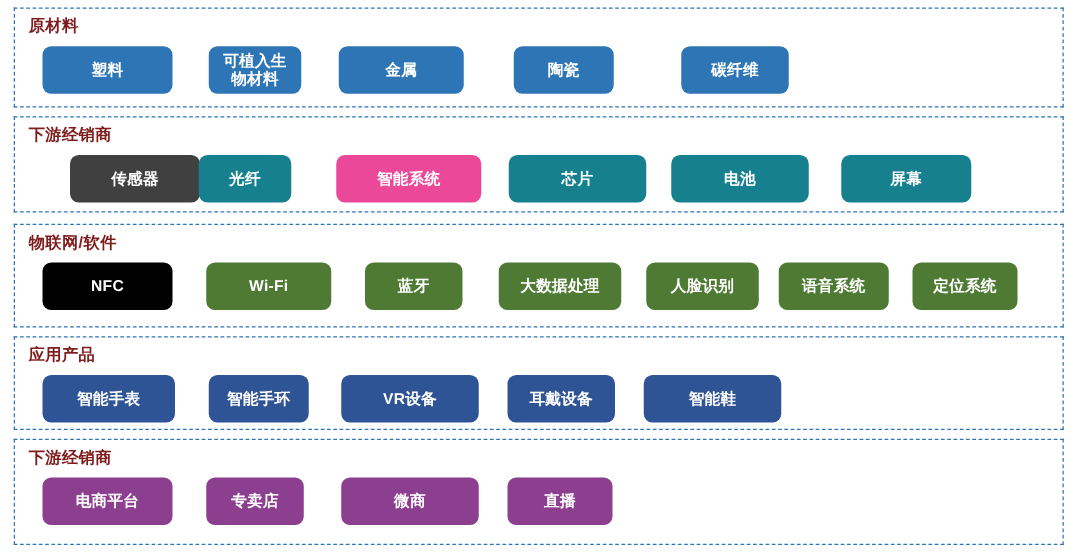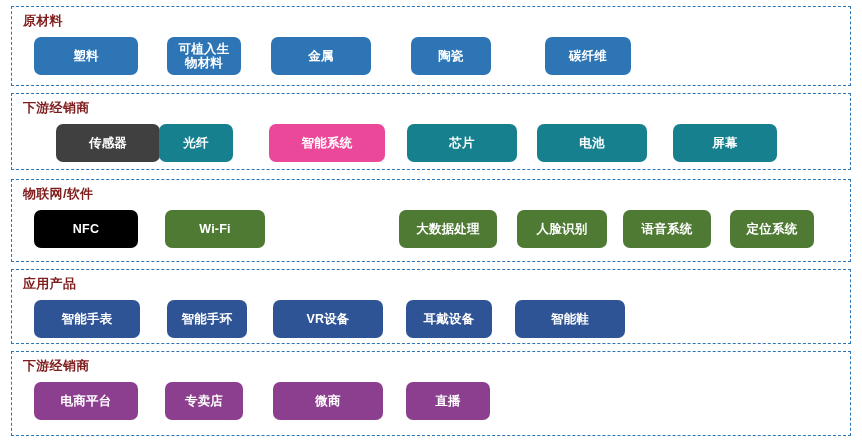--- a/index.html
+++ b/index.html
@@ -94,20 +94,21 @@
         <div class="chip" style="left: 395px; width: 110px; background: rgb(23, 128, 143);">芯片</div>
         <div class="chip" style="left: 525px; width: 110px; background: rgb(23, 128, 143);">电池</div>
         <div class="chip" style="left: 661px; width: 104px; background: rgb(23, 128, 143);">屏幕</div>
       </div>
     </div>
     <div class="section sec-2" style="border-color: rgb(46, 117, 182);">
       <div class="section-title">物联网/软件</div>
       <div class="chip-row">
         <div class="chip" style="left: 22px; width: 104px; background: #000000;">NFC</div>
         <div class="chip" style="left: 153px; width: 100px; background: rgb(78, 122, 51);">Wi-Fi</div>
+        <div class="chip" style="left: 280px; width: 78px; background: rgb(78, 122, 51);">蓝牙</div>
         <div class="chip" style="left: 387px; width: 98px; background: rgb(78, 122, 51);">大数据处理</div>
         <div class="chip" style="left: 505px; width: 90px; background: rgb(78, 122, 51);">人脸识别</div>
         <div class="chip" style="left: 611px; width: 88px; background: rgb(78, 122, 51);">语音系统</div>
         <div class="chip" style="left: 718px; width: 84px; background: rgb(78, 122, 51);">定位系统</div>
       </div>
     </div>
     <div class="section sec-3" style="border-color: rgb(46, 117, 182);">
       <div class="section-title">应用产品</div>
       <div class="chip-row">
         <div class="chip" style="left: 22px; width: 106px; background: rgb(47, 84, 150);">智能手表</div>

